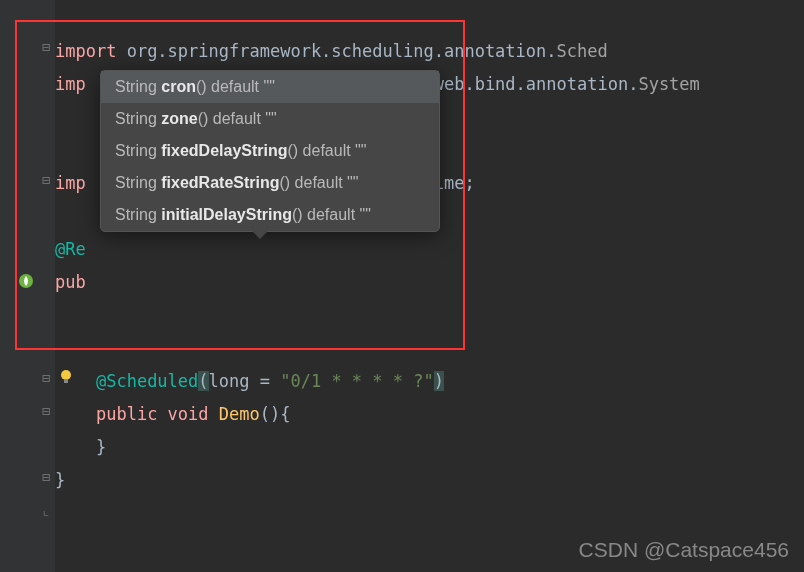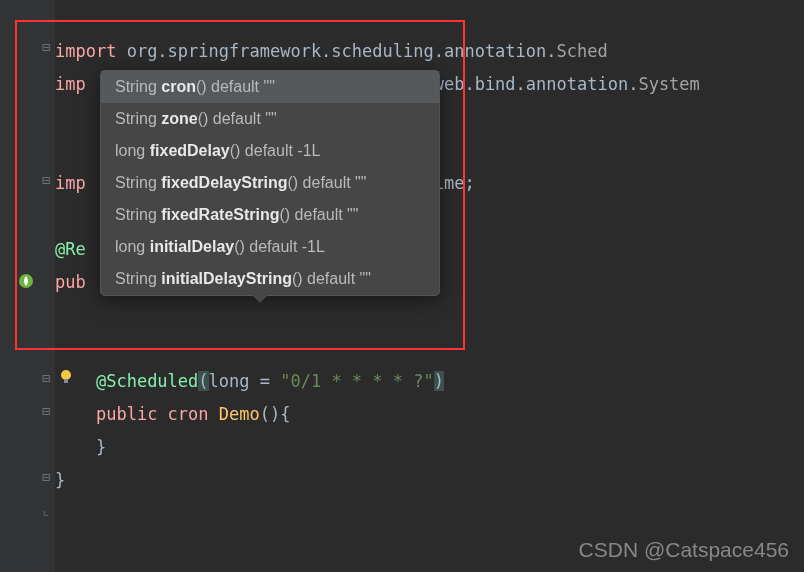--- a/index.html
+++ b/index.html
@@ -43,21 +43,21 @@
     padding-top: 35px;
     line-height: 33px;
   }
   .code-line {
     white-space: pre;
     height: 33px;
   }
   .kw { color: #fca5a5; }
   .pkg { color: #a9b7c6; }
   .cls { color: #a3a3a3; }
-  .annotation { color: #86efac; margin-top: 36px; }
+  .annotation { color: #14b8a6; margin-top: 36px; }
   .str { color: #6a8759; }
   .method { color: #ffc66d; }
   .static-field { color: #9876aa; font-style: italic; }
   .static-method { font-style: italic; }
   .paren-highlight { background: #3b514d; }
   
   .popup {
     position: absolute;
     left: 100px;
     top: 70px;
@@ -174,31 +174,29 @@
   <div class="code-line"><span class="kw">imp</span><span class="pkg">                                  web.bind.annotation.</span><span class="cls">System</span></div>
   <div class="code-line"></div>
   <div class="code-line"></div>
   <div class="code-line"><span class="kw">imp</span><span class="pkg">                                  ime</span><span>;</span></div>
   <div class="code-line"></div>
   <div class="code-line"><span class="annotation">@Re</span></div>
   <div class="code-line"><span class="kw">pub</span></div>
   <div class="code-line"></div>
   <div class="code-line"></div>
   <div class="code-line">    <span class="annotation">@Scheduled</span><span class="paren-highlight">(</span><span>long = </span><span class="str">"0/1 * * * * ?"</span><span class="paren-highlight">)</span></div>
-  <div class="code-line">    <span class="kw">public cron </span><span class="method">Demo</span><span>(){</span></div>
+  <div class="code-line">    <span class="kw">public void </span><span class="method">Demo</span><span>(){</span></div>
   <div class="code-line">    <span>}</span></div>
   <div class="code-line"><span>}</span></div>
 </div>
 
 <div class="popup">
   <div class="popup-item selected"><span>String</span> <b>cron</b><span>() default ""</span></div>
   <div class="popup-item"><span>String</span> <b>zone</b><span>() default ""</span></div>
-  <div class="popup-item"><span>long</span> <b>fixedDelay</b><span>() default -1L</span></div>
   <div class="popup-item"><span>String</span> <b>fixedDelayString</b><span>() default ""</span></div>
   <div class="popup-item"><span>String</span> <b>fixedRateString</b><span>() default ""</span></div>
-  <div class="popup-item"><span>long</span> <b>initialDelay</b><span>() default -1L</span></div>
   <div class="popup-item"><span>String</span> <b>initialDelayString</b><span>() default ""</span></div>
   <div class="popup-arrow"></div>
 </div>
 
 <div class="red-box"></div>
 
 <div class="watermark">CSDN @Catspace456</div>
 
 </body></html>

